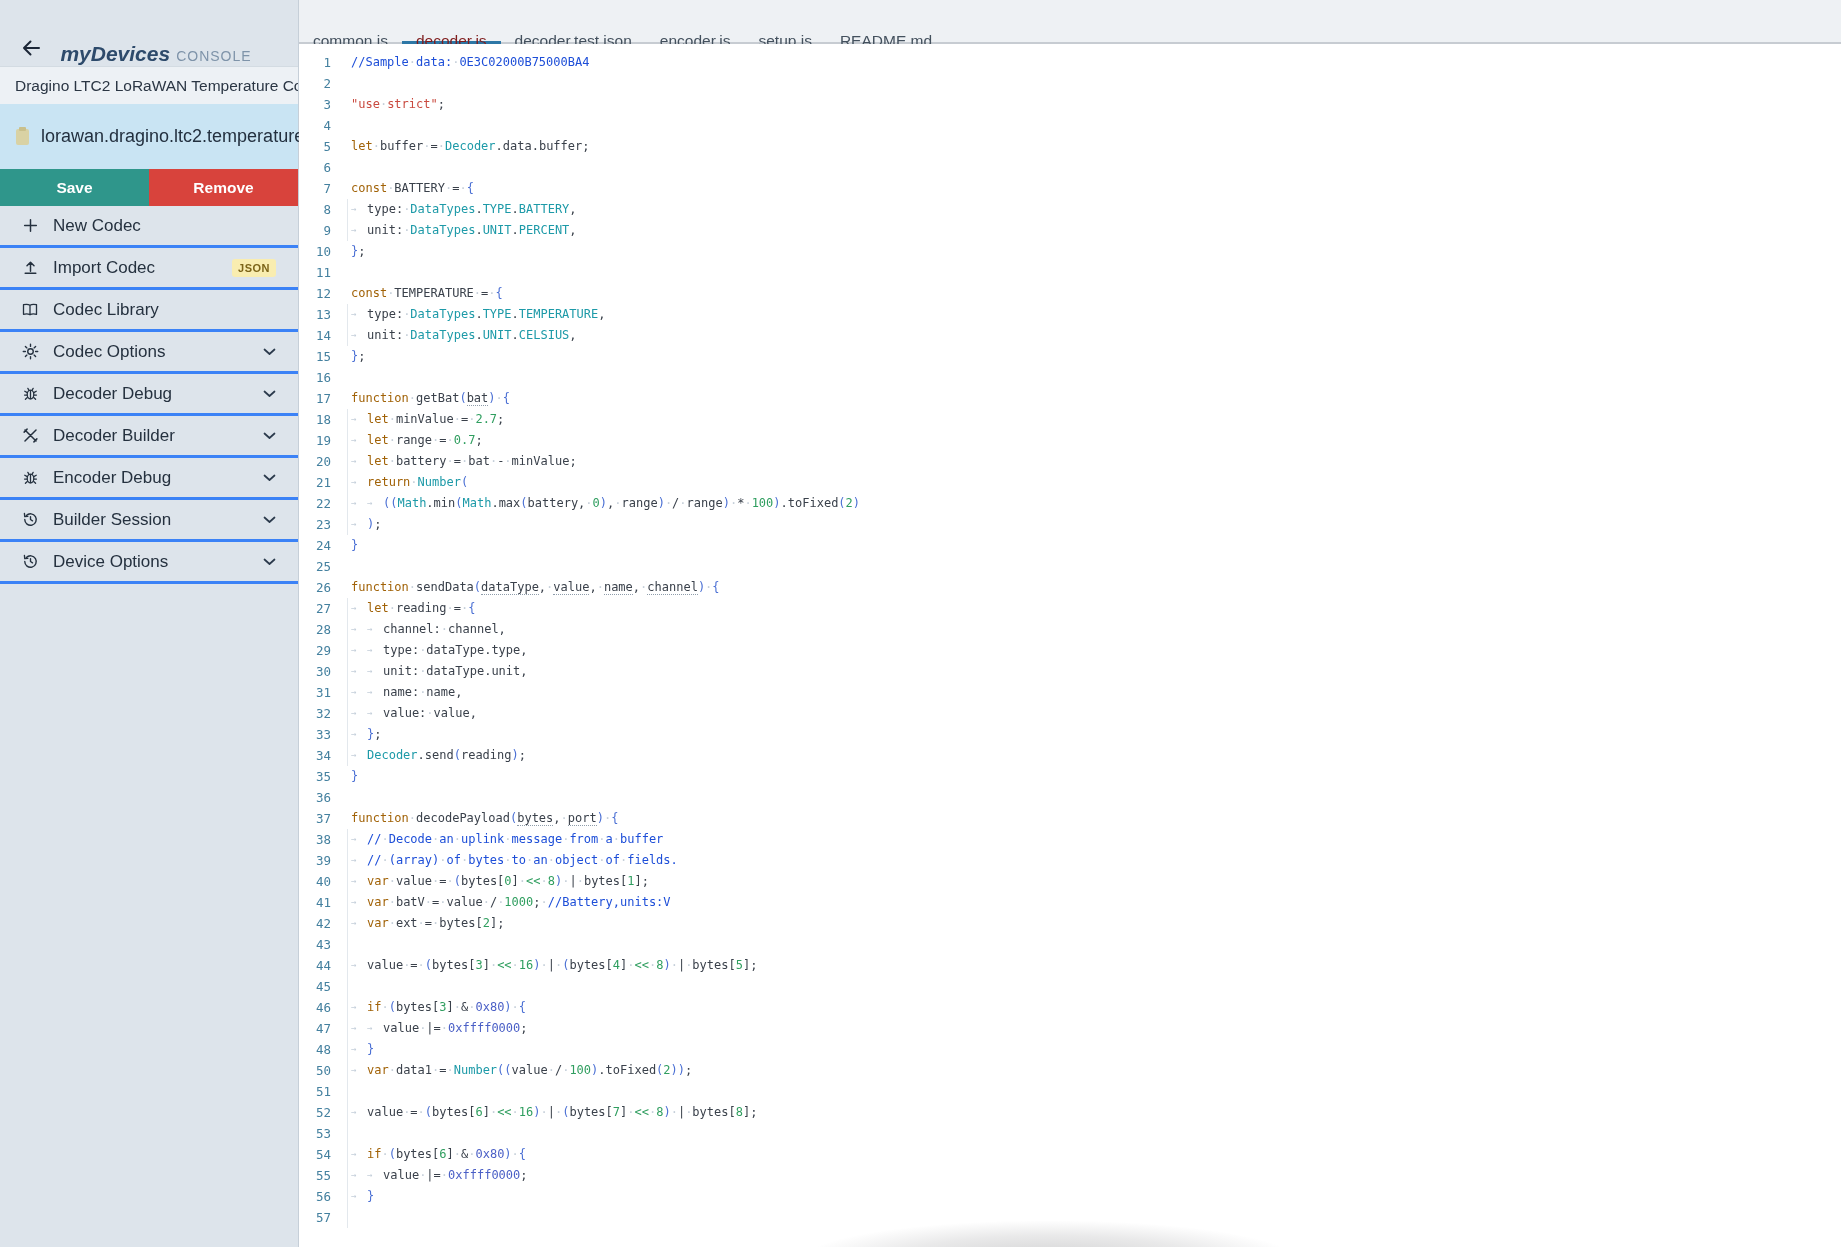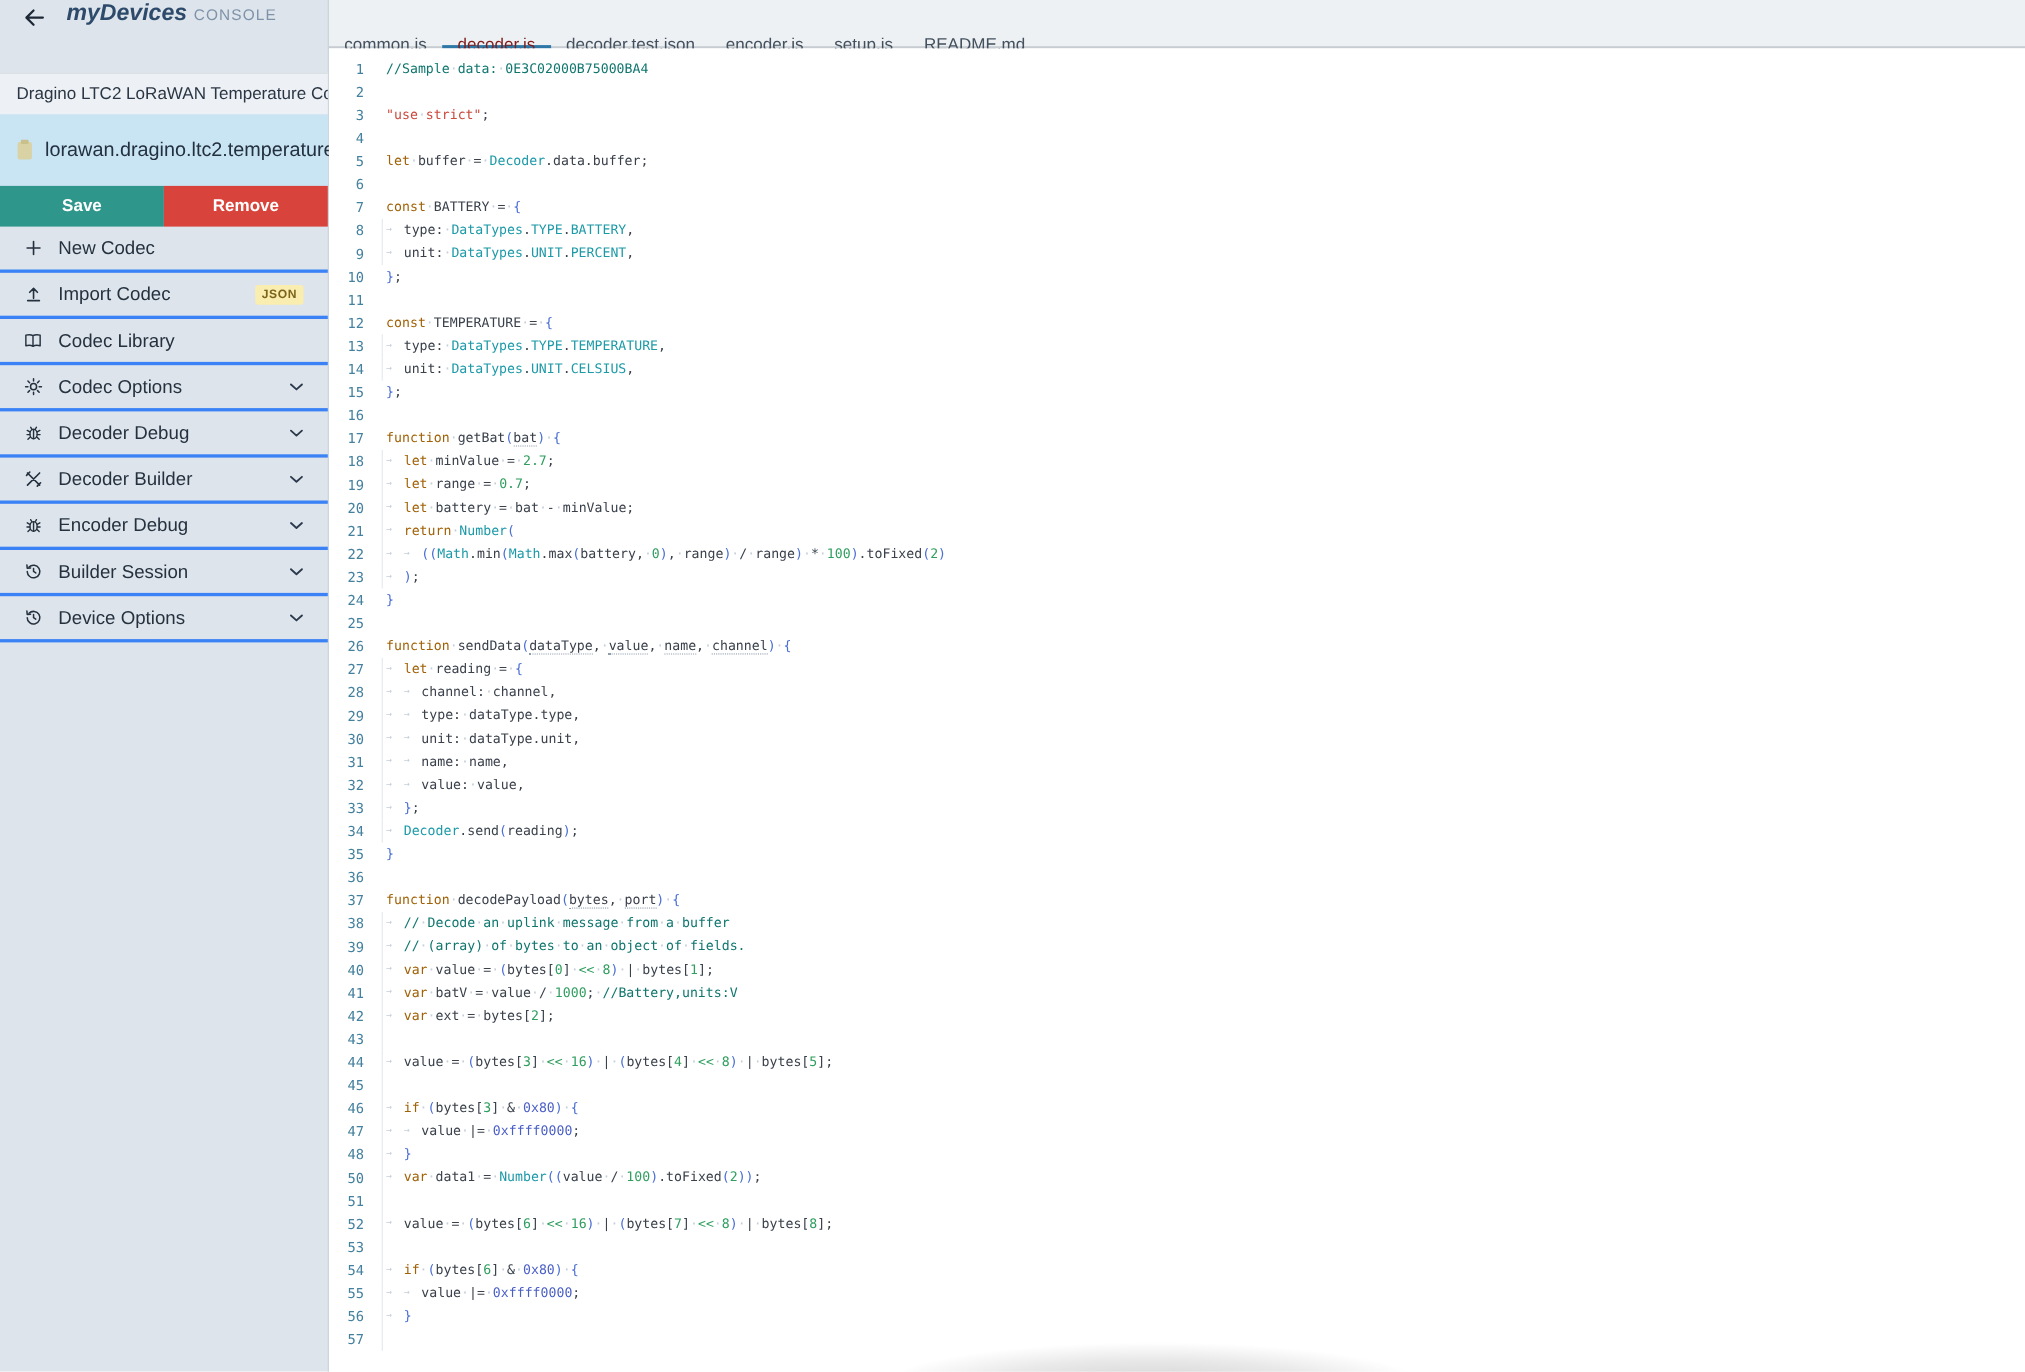--- a/index.html
+++ b/index.html
@@ -9,21 +9,21 @@
     background:#ffffff;display:flex;
     -webkit-font-smoothing:antialiased;
   }
   
   .sidebar{
     width:299px;min-width:299px;height:100%;
     background:#dde4eb;border-right:1px solid #c6cfd8;
     display:flex;flex-direction:column;box-sizing:border-box;
   }
   .side-header{
-    height:66px;display:flex;align-items:flex-start;
+    height:66px;display:flex;align-items:flex-end;
     padding:0 14px;box-sizing:border-box;
   }
   .back-btn{
     width:34px;height:34px;border:none;background:transparent;
     display:flex;align-items:center;justify-content:center;cursor:pointer;padding:0;
   }
   .logo{flex:1;text-align:center;white-space:nowrap;}
   .logo .brand{
     font-size:21px;font-weight:700;font-style:italic;
     color:#2d4a6b;letter-spacing:0;
@@ -107,21 +107,21 @@
   }
   .tabch{
     display:inline-block;width:16px;color:#c4cfda;font-size:9px;
     vertical-align:middle;overflow:hidden;
   }
   .dot{color:#c5cfd9;}
   .tk-n{color:#3a414b;}
   .tk-k{color:#a16207;}
   .tk-t{color:#1d9aa8;}
   .tk-s{color:#c94a3f;}
-  .tk-c{color:#0f766e;}
+  .tk-c{color:#1d4ed8;}
   .tk-d{color:#2f9e5f;}
   .tk-h{color:#4a5fc6;}
   .tk-b{color:#4a6fd4;}
   .tk-p{color:#3a414b;border-bottom:1px dotted #8f9dab;}
   .bottom-shadow{
     position:absolute;left:505px;bottom:-14px;width:490px;height:40px;
     background:radial-gradient(ellipse at 50% 100%, rgba(40,40,45,0.22) 0%, rgba(40,40,45,0.10) 45%, rgba(40,40,45,0) 72%);
     pointer-events:none;
   }
 </style>

